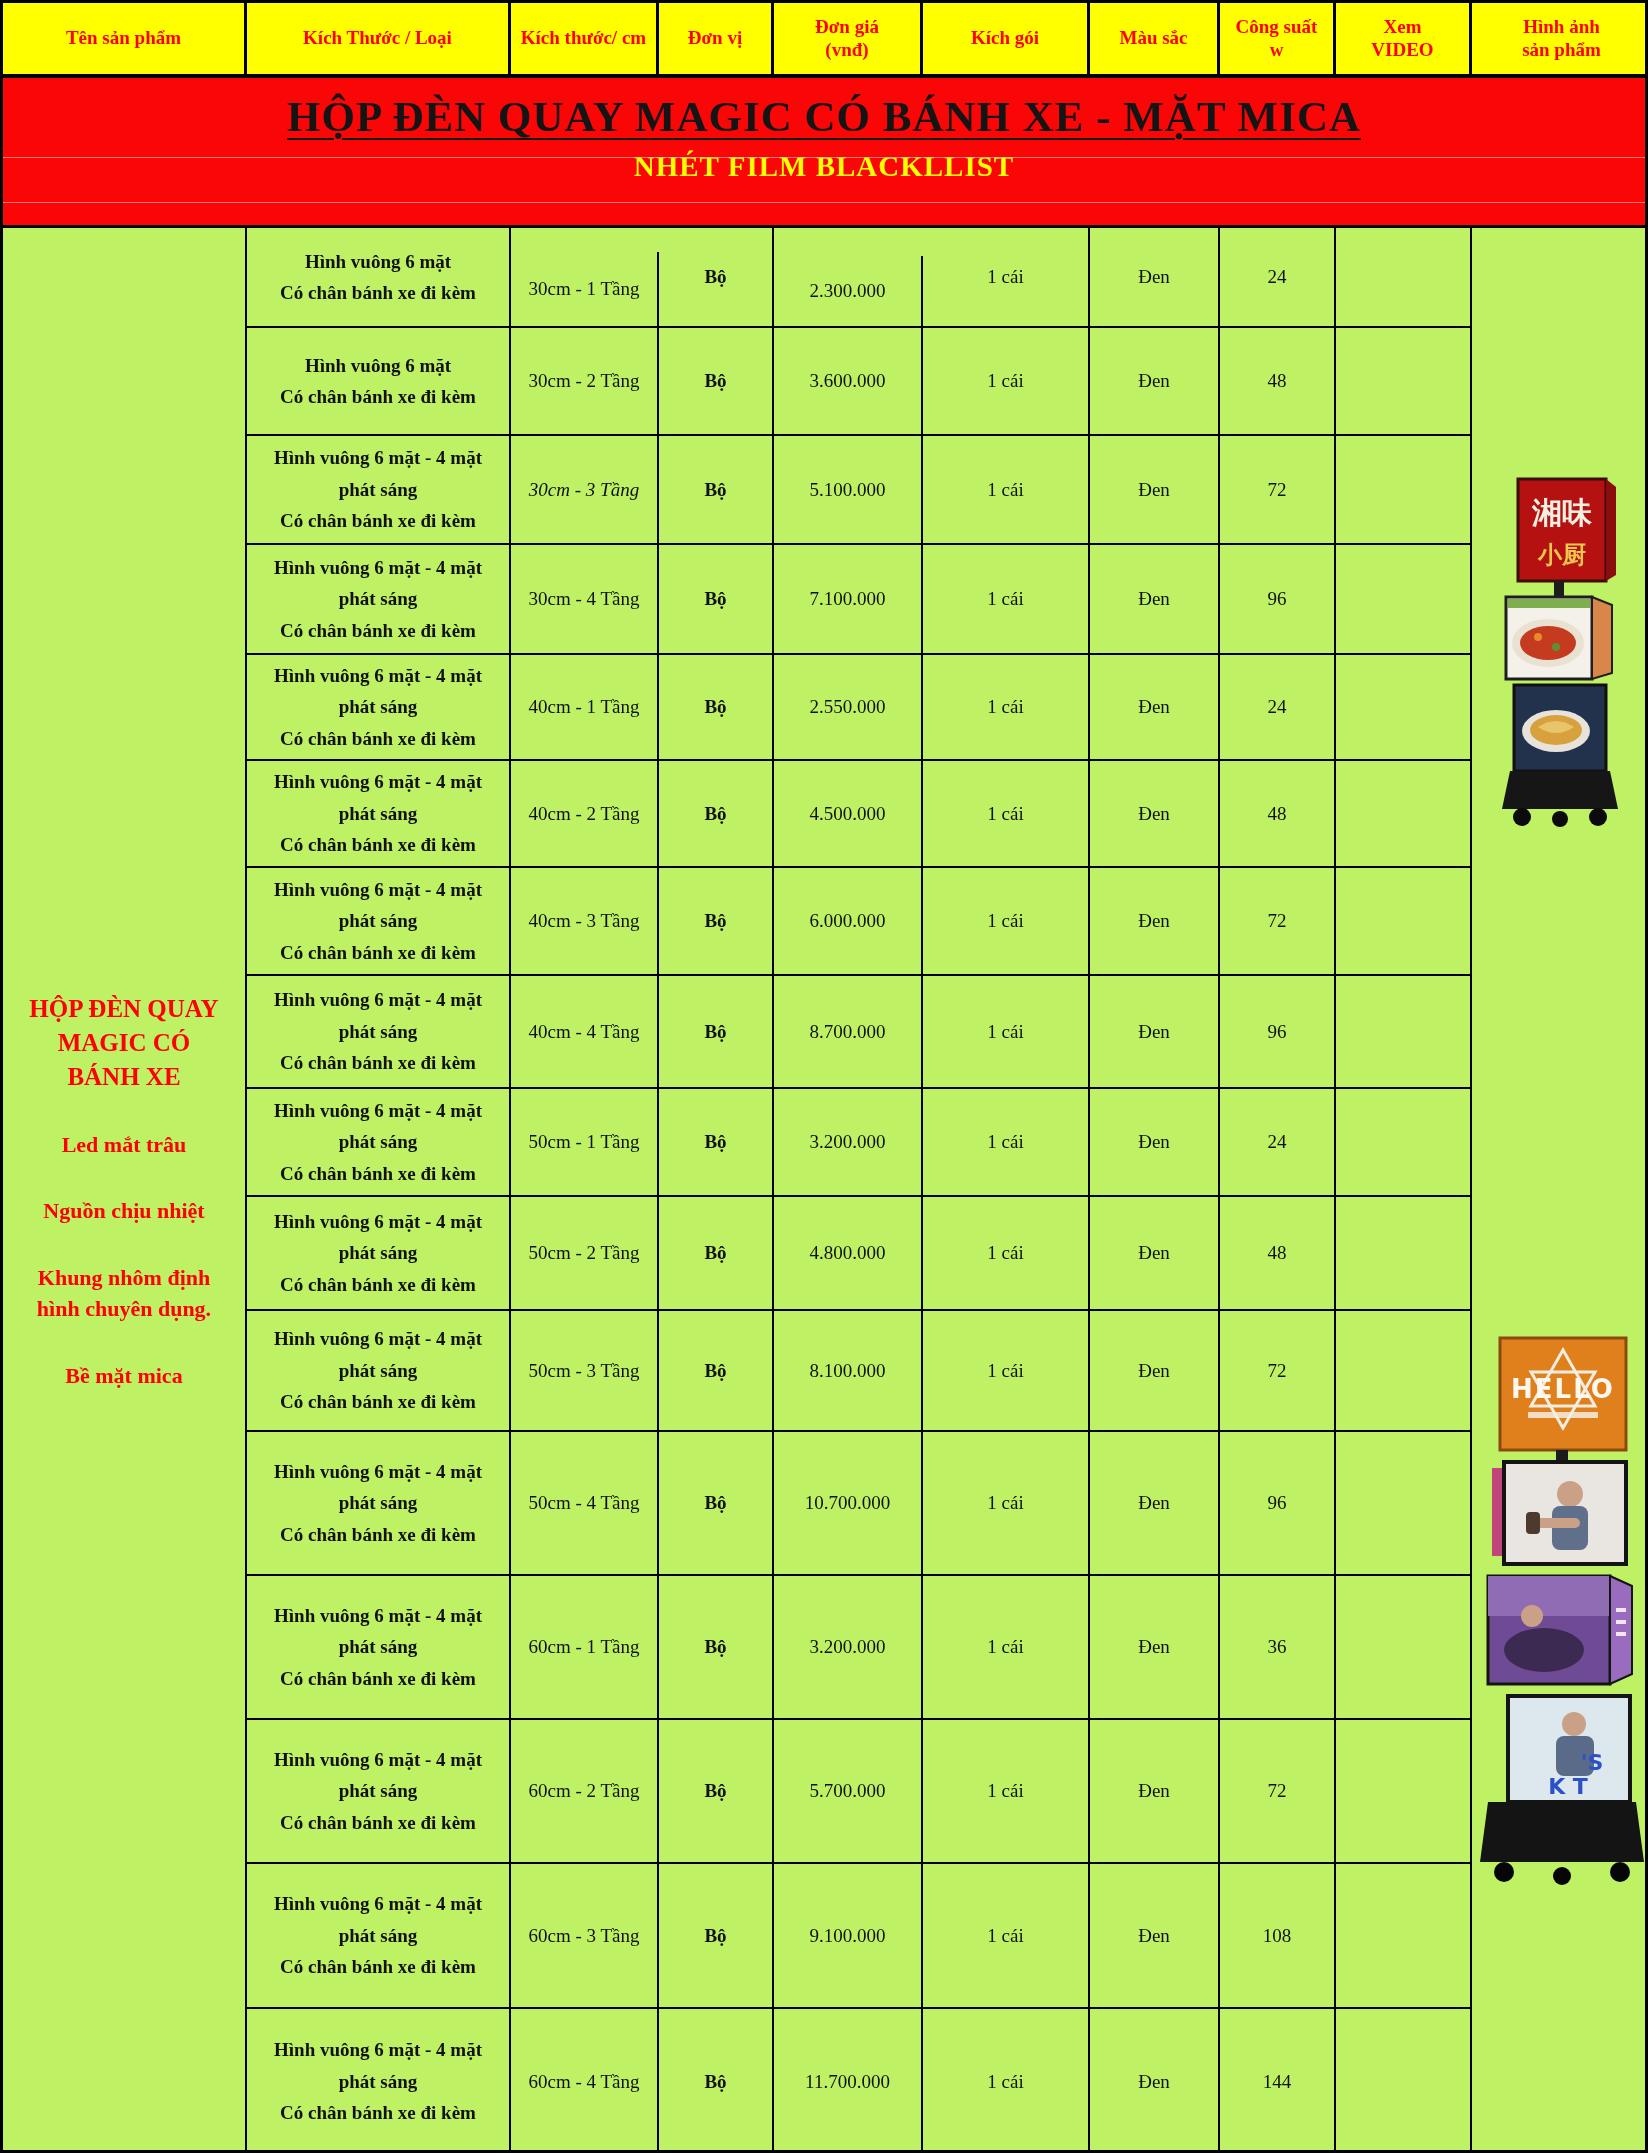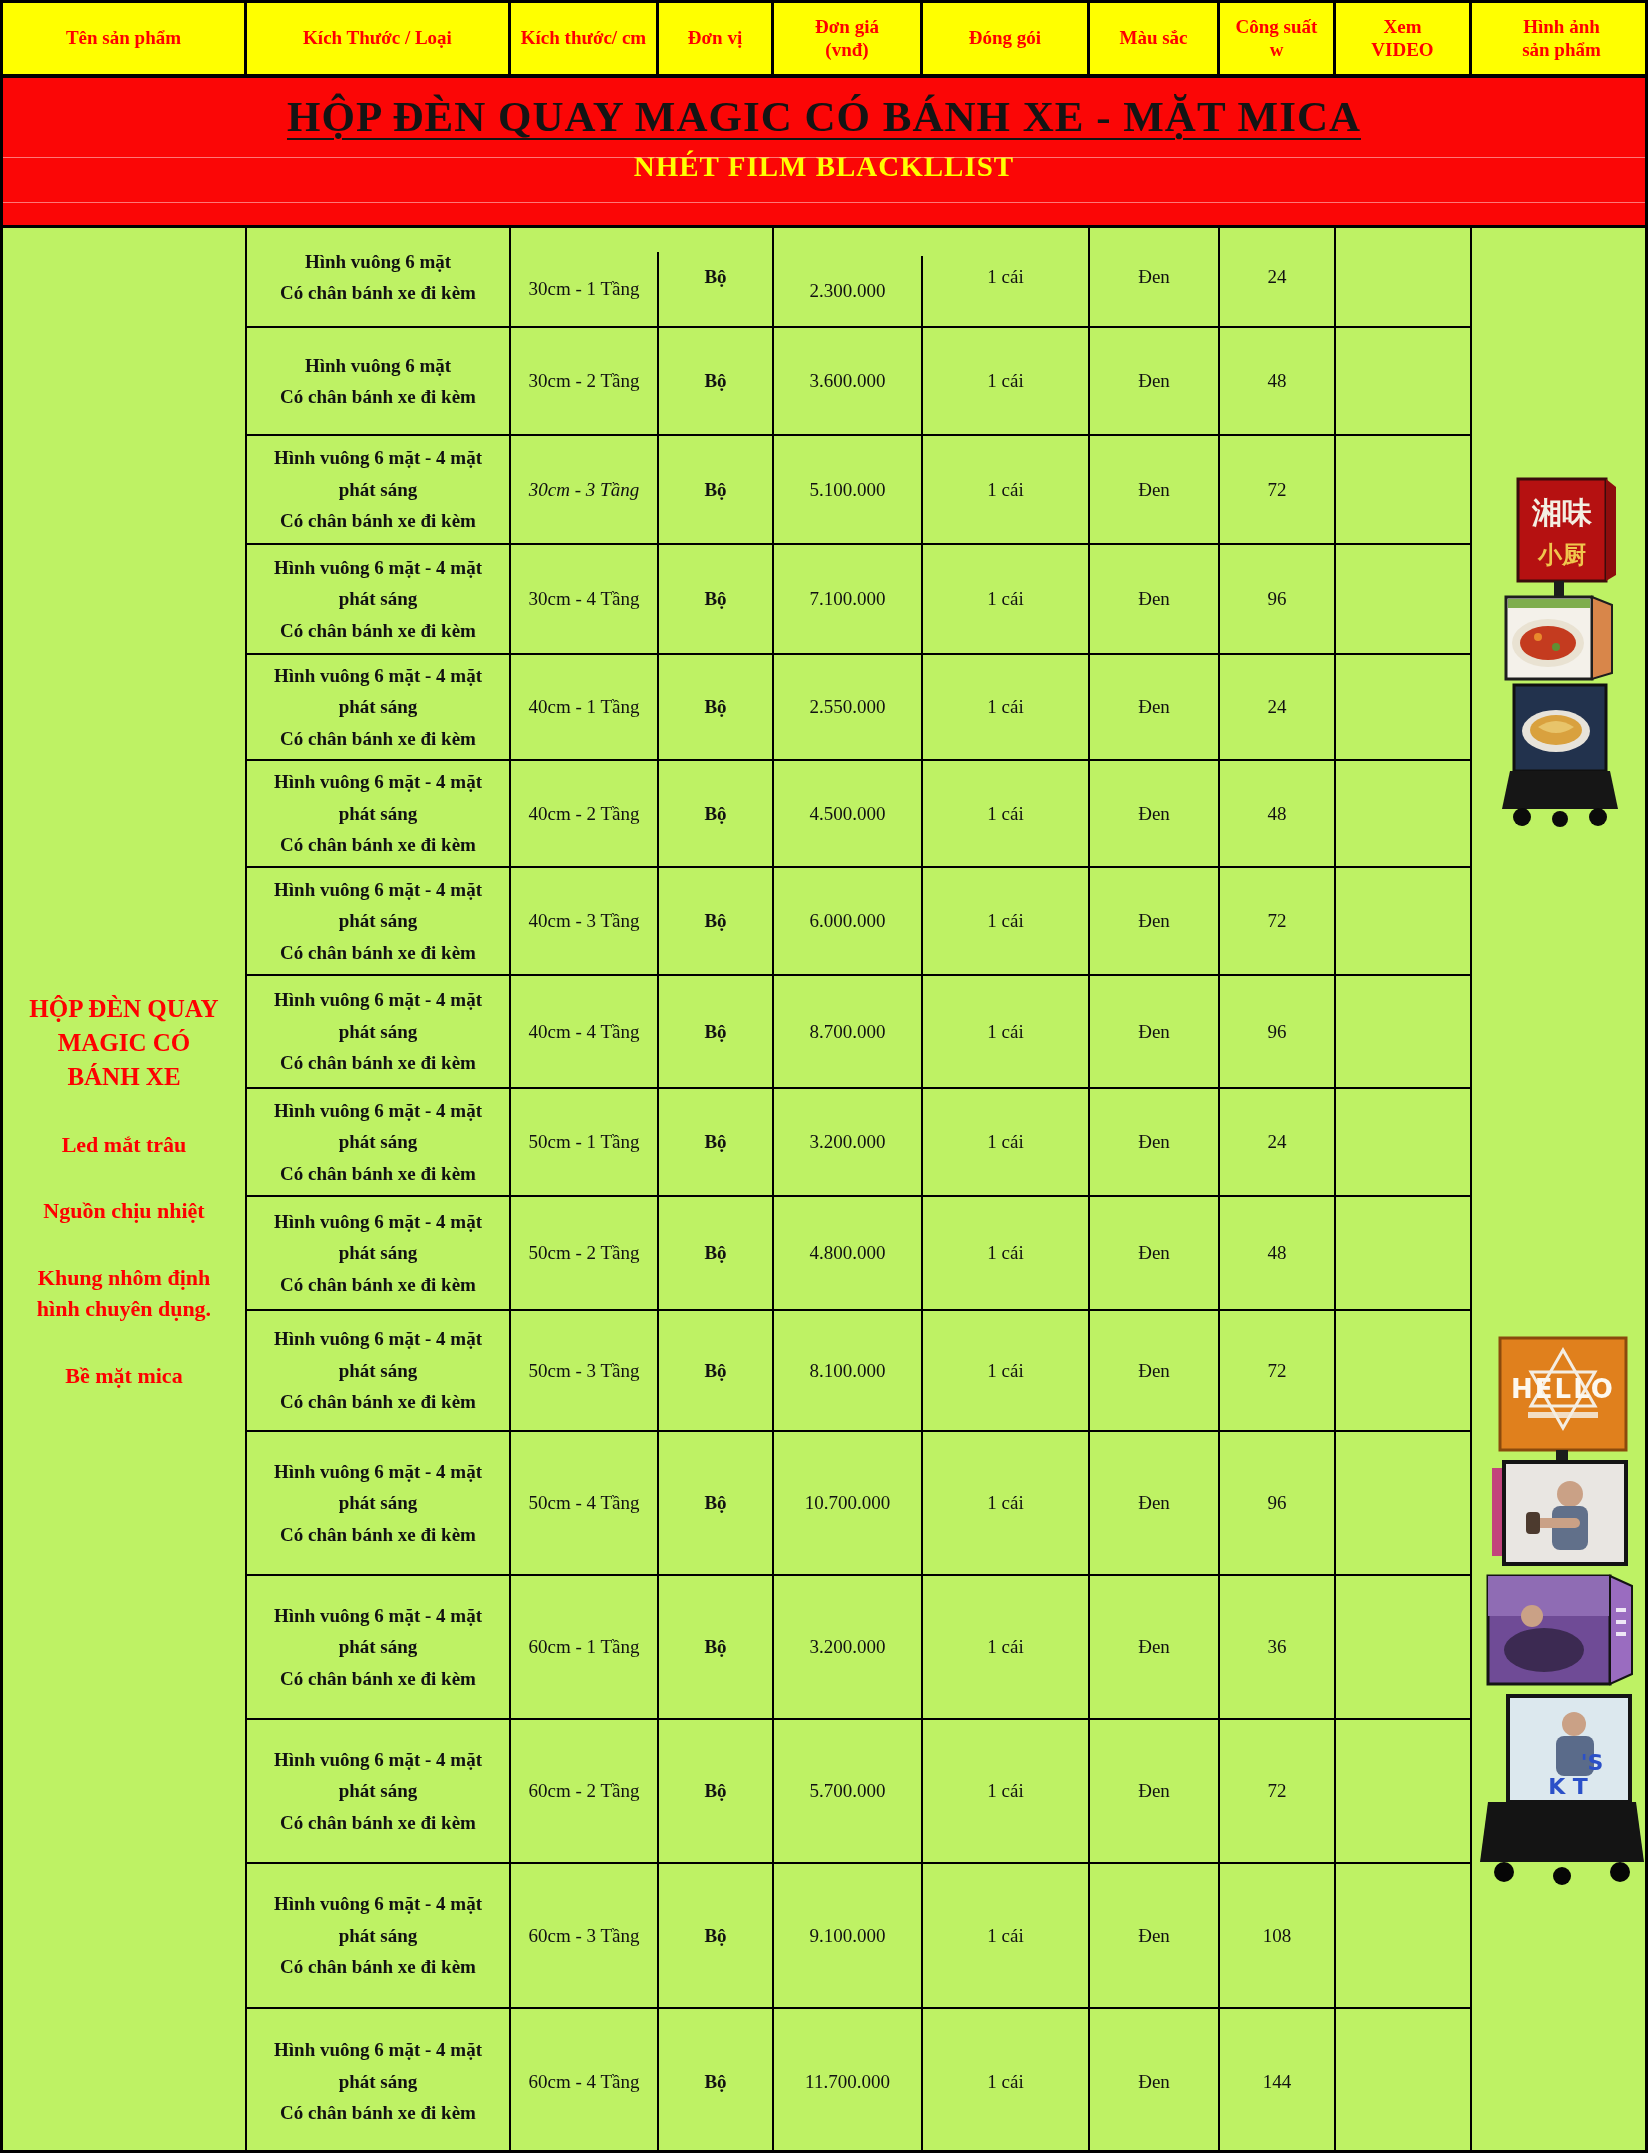--- a/index.html
+++ b/index.html
@@ -104,21 +104,21 @@
 
 <div class="sheet">
 
   <div class="thead">
     <div class="th">Tên sản phẩm</div>
     <div class="th">Kích Thước / Loại</div>
     <div class="th">Kích thước/ cm</div>
     <div class="th">Đơn vị</div>
     <div class="th">Đơn giá
 (vnđ)</div>
-    <div class="th">Đóng gói</div>
+    <div class="th">Kích gói</div>
     <div class="th">Màu sắc</div>
     <div class="th">Công suất
 w</div>
     <div class="th">Xem
 VIDEO</div>
     <div class="th">Hình ảnh
 sản phẩm</div>
   </div>
 
   <div class="banner">

